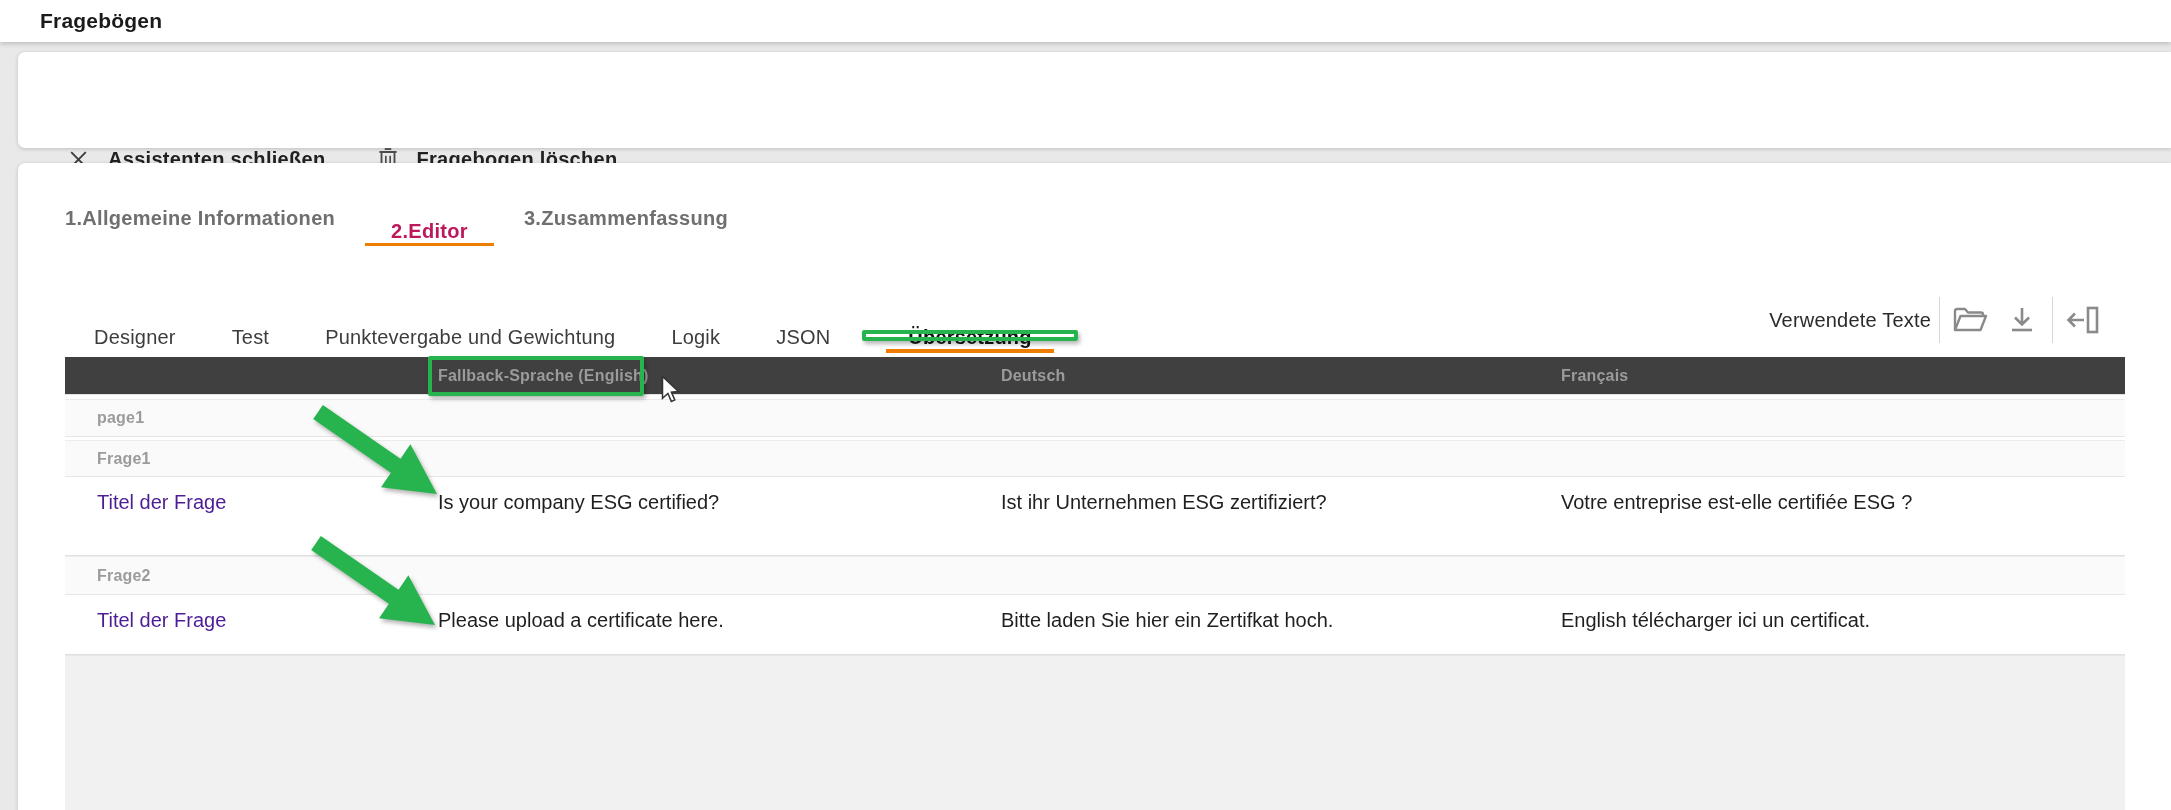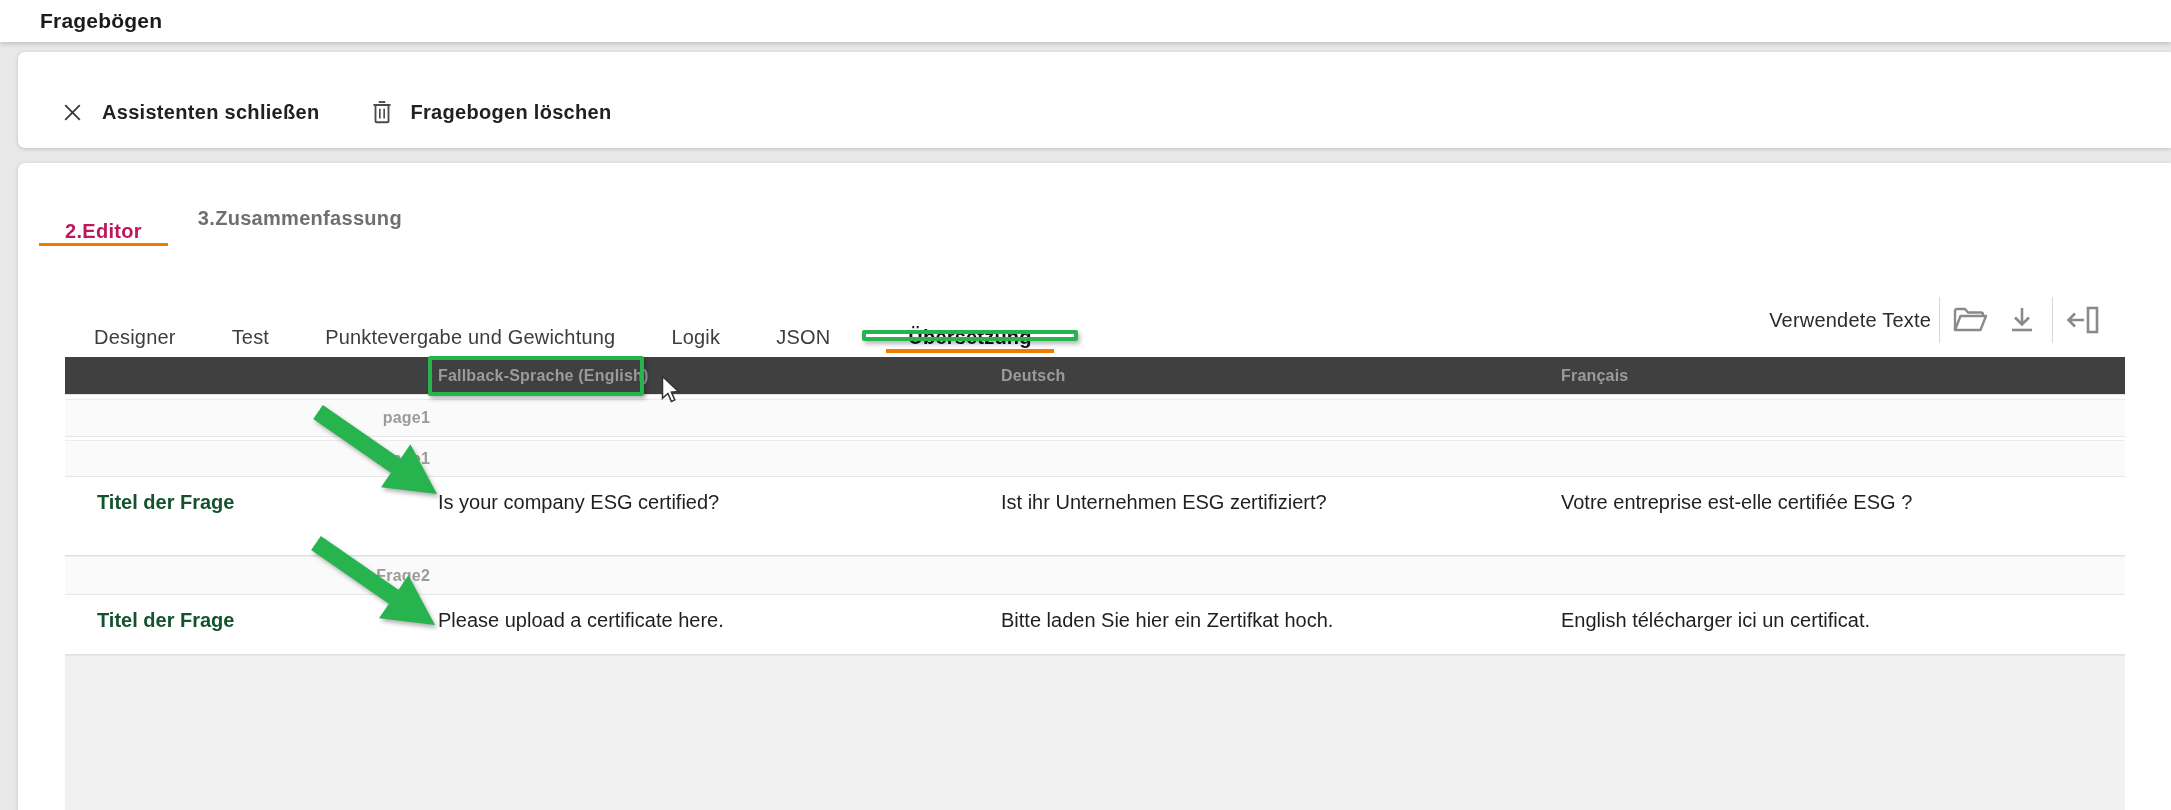--- a/index.html
+++ b/index.html
@@ -21,21 +21,21 @@
   
   .card {
     position:absolute; left:18px; width:calc(100% - 18px);
     background:#ffffff; border-radius:7px 0 0 7px;
     box-shadow:0 1px 4px rgba(0,0,0,0.18);
   }
   .card.toolbar-card { top:52px; height:96px; }
   .card.main-card   { top:163px; height:700px; }
 
   
-  .toolbar-row { position:absolute; left:42px; top:0; height:120px; display:flex; align-items:center; gap:52px; }
+  .toolbar-row { position:absolute; left:48px; top:0; height:120px; display:flex; align-items:flex-end; gap:52px; }
   .tool-btn { display:flex; align-items:center; gap:17px; cursor:pointer; }
   .tool-btn .lbl { font-size:20px; font-weight:bold; color:#212121; letter-spacing:0.3px; }
   .tool-btn svg { display:block; }
 
   
   .steps { position:absolute; left:21px; top:30px; height:53px; display:flex; gap:4px; }
   .step {
     display:flex; align-items:center; padding:0 26px;
     font-size:20px; font-weight:bold; color:#6f6f6f; letter-spacing:0.3px;
     border-bottom:3px solid transparent; cursor:pointer;
@@ -66,26 +66,26 @@
 
   .thead {
     height:38px; background:#404040; align-items:center;
     font-size:16px; font-weight:bold; color:#9b9b9b; letter-spacing:0.2px;
     border-bottom:1px solid #e2e2e2;
   }
   .spacer4 { height:4px; } .spacer3 { height:3px; }
   .tsection {
     background:#fafafa; align-items:center;
     font-size:16px; font-weight:bold; color:#9b9b9b; letter-spacing:0.2px;
-    border-top:1px solid #ececec; border-bottom:1px solid #e6e6e6;text-align:right;
+    border-top:1px solid #ececec; border-bottom:1px solid #e6e6e6;
   }
   .tsection.s1 { height:38px; } .tsection.s2 { height:37px; } .tsection.s3 { height:39px; }
   .tdata { background:#ffffff; align-items:flex-start; padding-top:14px; font-size:20px; color:#1f1f1f; border-bottom:1px solid #e0e0e0; }
   .tdata.r1 { height:79px; } .tdata.r2 { height:60px; }
-  .tdata .c1 { font-weight:bold; color:#14532d; }
+  .tdata .c1 { font-weight:normal; color:#4c1d95; }
   .tfill { height:155px; background:#f1f1f1; border-top:1px solid #e7e7e7; }
 
   .hdr-rel { position:relative; display:inline-block; }
 
   
   .ann-box {
     position:absolute; border:4px solid #27B44E; border-radius:2px;
     box-shadow:2px 3px 4px rgba(0,0,0,0.28); pointer-events:none; z-index:40;
   }
   .ann-box.tab-box { left:-24px; right:-24px; top:4px; bottom:8px; }
@@ -117,20 +117,23 @@
         <line x1="7" y1="2.8" x2="13" y2="2.8" stroke="#4a4a4a" stroke-width="1.7"></line>
       </svg>
       <span class="lbl">Fragebogen löschen</span>
     </div>
   </div>
 </div>
 
 <div class="card main-card">
 
   <div class="steps">
+    <div class="step">
+      <span>1.Allgemeine Informationen</span>
+    </div>
     <div class="step active">
       <span>2.Editor</span>
     </div>
     <div class="step">
       <span>3.Zusammenfassung</span>
     </div>
   </div>
 
   <div class="subtabs">
     <div class="subtab">Designer</div>

